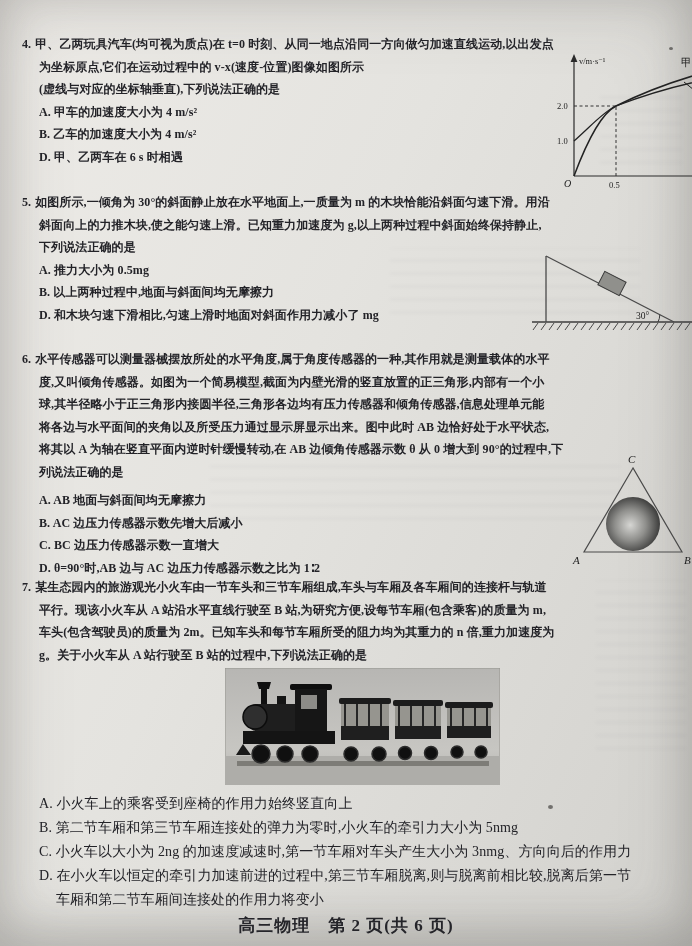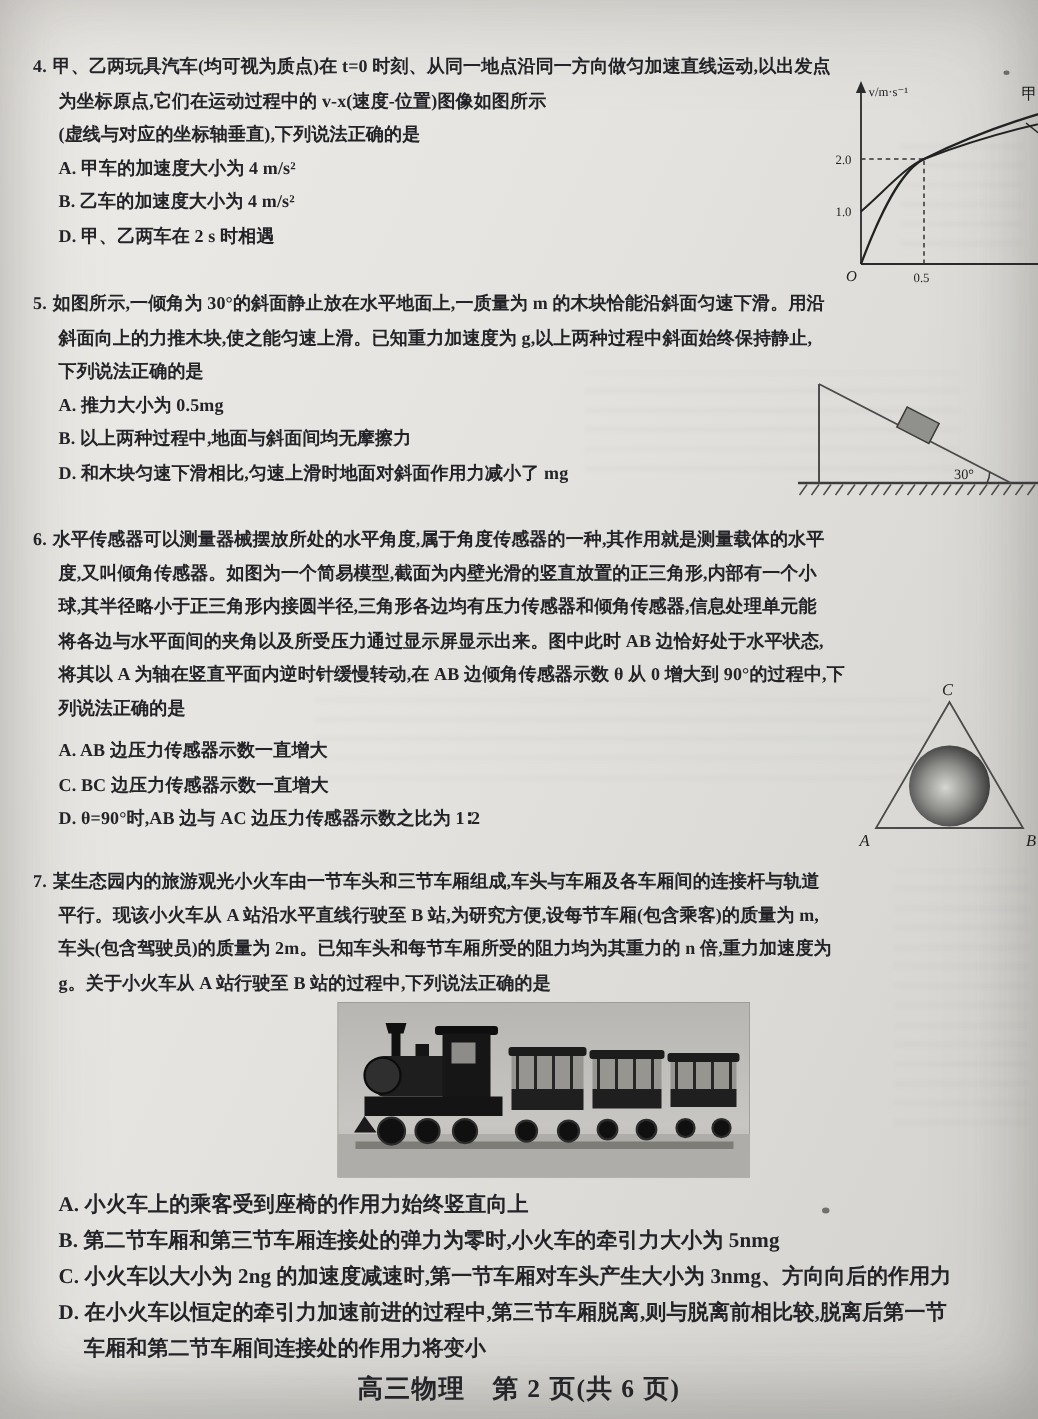--- a/index.html
+++ b/index.html
@@ -5,21 +5,21 @@
   html,body{margin:0;padding:0;background:#cfcecb;}
   .paper{
     position:relative;width:692px;height:946px;overflow:hidden;
     background:linear-gradient(115deg,#edebe7 0%,#e4e3df 42%,#d9d8d4 78%,#d2d1cd 100%);
     box-shadow:inset 0 0 70px rgba(88,86,82,.28), inset 0 -18px 40px rgba(80,78,74,.18);
     font-family:"Liberation Serif","DejaVu Serif",serif;
     color:#232328;
   }
   .q{position:absolute;left:22px;width:662px;}
   .row{height:22.5px;line-height:22.5px;font-size:12px;font-weight:700;white-space:nowrap;letter-spacing:.1px;}
-  .row24{height:24px;line-height:24px;font-size:14px;font-weight:700;white-space:nowrap;letter-spacing:.1px;}
+  .row24{height:24px;line-height:24px;font-size:14px;font-weight:400;white-space:nowrap;letter-spacing:.1px;}
   .cont{padding-left:17px;}
   .num{margin-right:4px;}
   .fig{position:absolute;}
   svg text{font-family:"Liberation Serif","DejaVu Serif",serif;}
   .footer{position:absolute;left:0;right:0;top:914px;text-align:center;
     font-size:17px;font-weight:700;letter-spacing:1px;color:#25252a;}
   .ghost{position:absolute;opacity:.6;filter:blur(1.5px);
     background:repeating-linear-gradient(0deg, rgba(104,104,112,.07) 0 3px, transparent 3px 13px);}
   .speck{position:absolute;background:rgba(45,44,42,.6);border-radius:50%;}
 </style>
@@ -34,21 +34,21 @@
   <div class="ghost" style="left:596px;top:580px;width:90px;height:170px;"></div>
   <div class="speck" style="left:669px;top:47px;width:4px;height:3px;"></div>
   <div class="speck" style="left:548px;top:805px;width:5px;height:4px;"></div>
 
   <section class="q" style="top:33px;">
     <div class="row"><span class="num">4.</span><span>甲、乙两玩具汽车(均可视为质点)在 t=0 时刻、从同一地点沿同一方向做匀加速直线运动,以出发点</span></div>
     <div class="row cont">为坐标原点,它们在运动过程中的 v-x(速度-位置)图像如图所示</div>
     <div class="row cont">(虚线与对应的坐标轴垂直),下列说法正确的是</div>
     <div class="row cont">A. 甲车的加速度大小为 4 m/s²</div>
     <div class="row cont">B. 乙车的加速度大小为 4 m/s²</div>
-    <div class="row cont">D. 甲、乙两车在 2 s 时相遇</div>
+    <div class="row cont">D. 甲、乙两车在 6 s 时相遇</div>
   </section>
 
   <div class="fig" style="left:556px;top:52px;">
     <svg width="166" height="140" viewBox="0 0 166 140">
 
       <line x1="18" y1="124" x2="18" y2="8" stroke="#2a2a2a" stroke-width="1.2"></line>
       <polygon points="18,2 14.6,10 21.4,10" fill="#2a2a2a"></polygon>
       <line x1="18" y1="124" x2="156" y2="124" stroke="#2a2a2a" stroke-width="1.2"></line>
       <polygon points="163,124 155,120.6 155,127.4" fill="#2a2a2a"></polygon>
 
@@ -113,21 +113,22 @@
     </svg>
   </div>
 
   <section class="q" style="top:348px;">
     <div class="row"><span class="num">6.</span><span>水平传感器可以测量器械摆放所处的水平角度,属于角度传感器的一种,其作用就是测量载体的水平</span></div>
     <div class="row cont">度,又叫倾角传感器。如图为一个简易模型,截面为内壁光滑的竖直放置的正三角形,内部有一个小</div>
     <div class="row cont">球,其半径略小于正三角形内接圆半径,三角形各边均有压力传感器和倾角传感器,信息处理单元能</div>
     <div class="row cont">将各边与水平面间的夹角以及所受压力通过显示屏显示出来。图中此时 AB 边恰好处于水平状态,</div>
     <div class="row cont">将其以 A 为轴在竖直平面内逆时针缓慢转动,在 AB 边倾角传感器示数 θ 从 0 增大到 90°的过程中,下</div>
     <div class="row cont">列说法正确的是</div>
-    <div class="row cont" style="margin-top:6px;">A. AB 边压力传感器示数一直增大</div>
+    <div class="row cont" style="margin-top:6px;">A. AB 地面与斜面间均无摩擦力</div>
+    <div class="row cont">B. AC 边压力传感器示数先增大后减小</div>
     <div class="row cont">C. BC 边压力传感器示数一直增大</div>
     <div class="row cont">D. θ=90°时,AB 边与 AC 边压力传感器示数之比为 1∶2</div>
   </section>
 
   <div class="fig" style="left:572px;top:452px;">
     <svg width="124" height="118" viewBox="0 0 124 118">
       <defs>
         <radialGradient id="ballGrad" cx="45%" cy="52%" r="68%">
           <stop offset="0%" stop-color="#d6d6d3"></stop>
           <stop offset="42%" stop-color="#8f8f8c"></stop>

